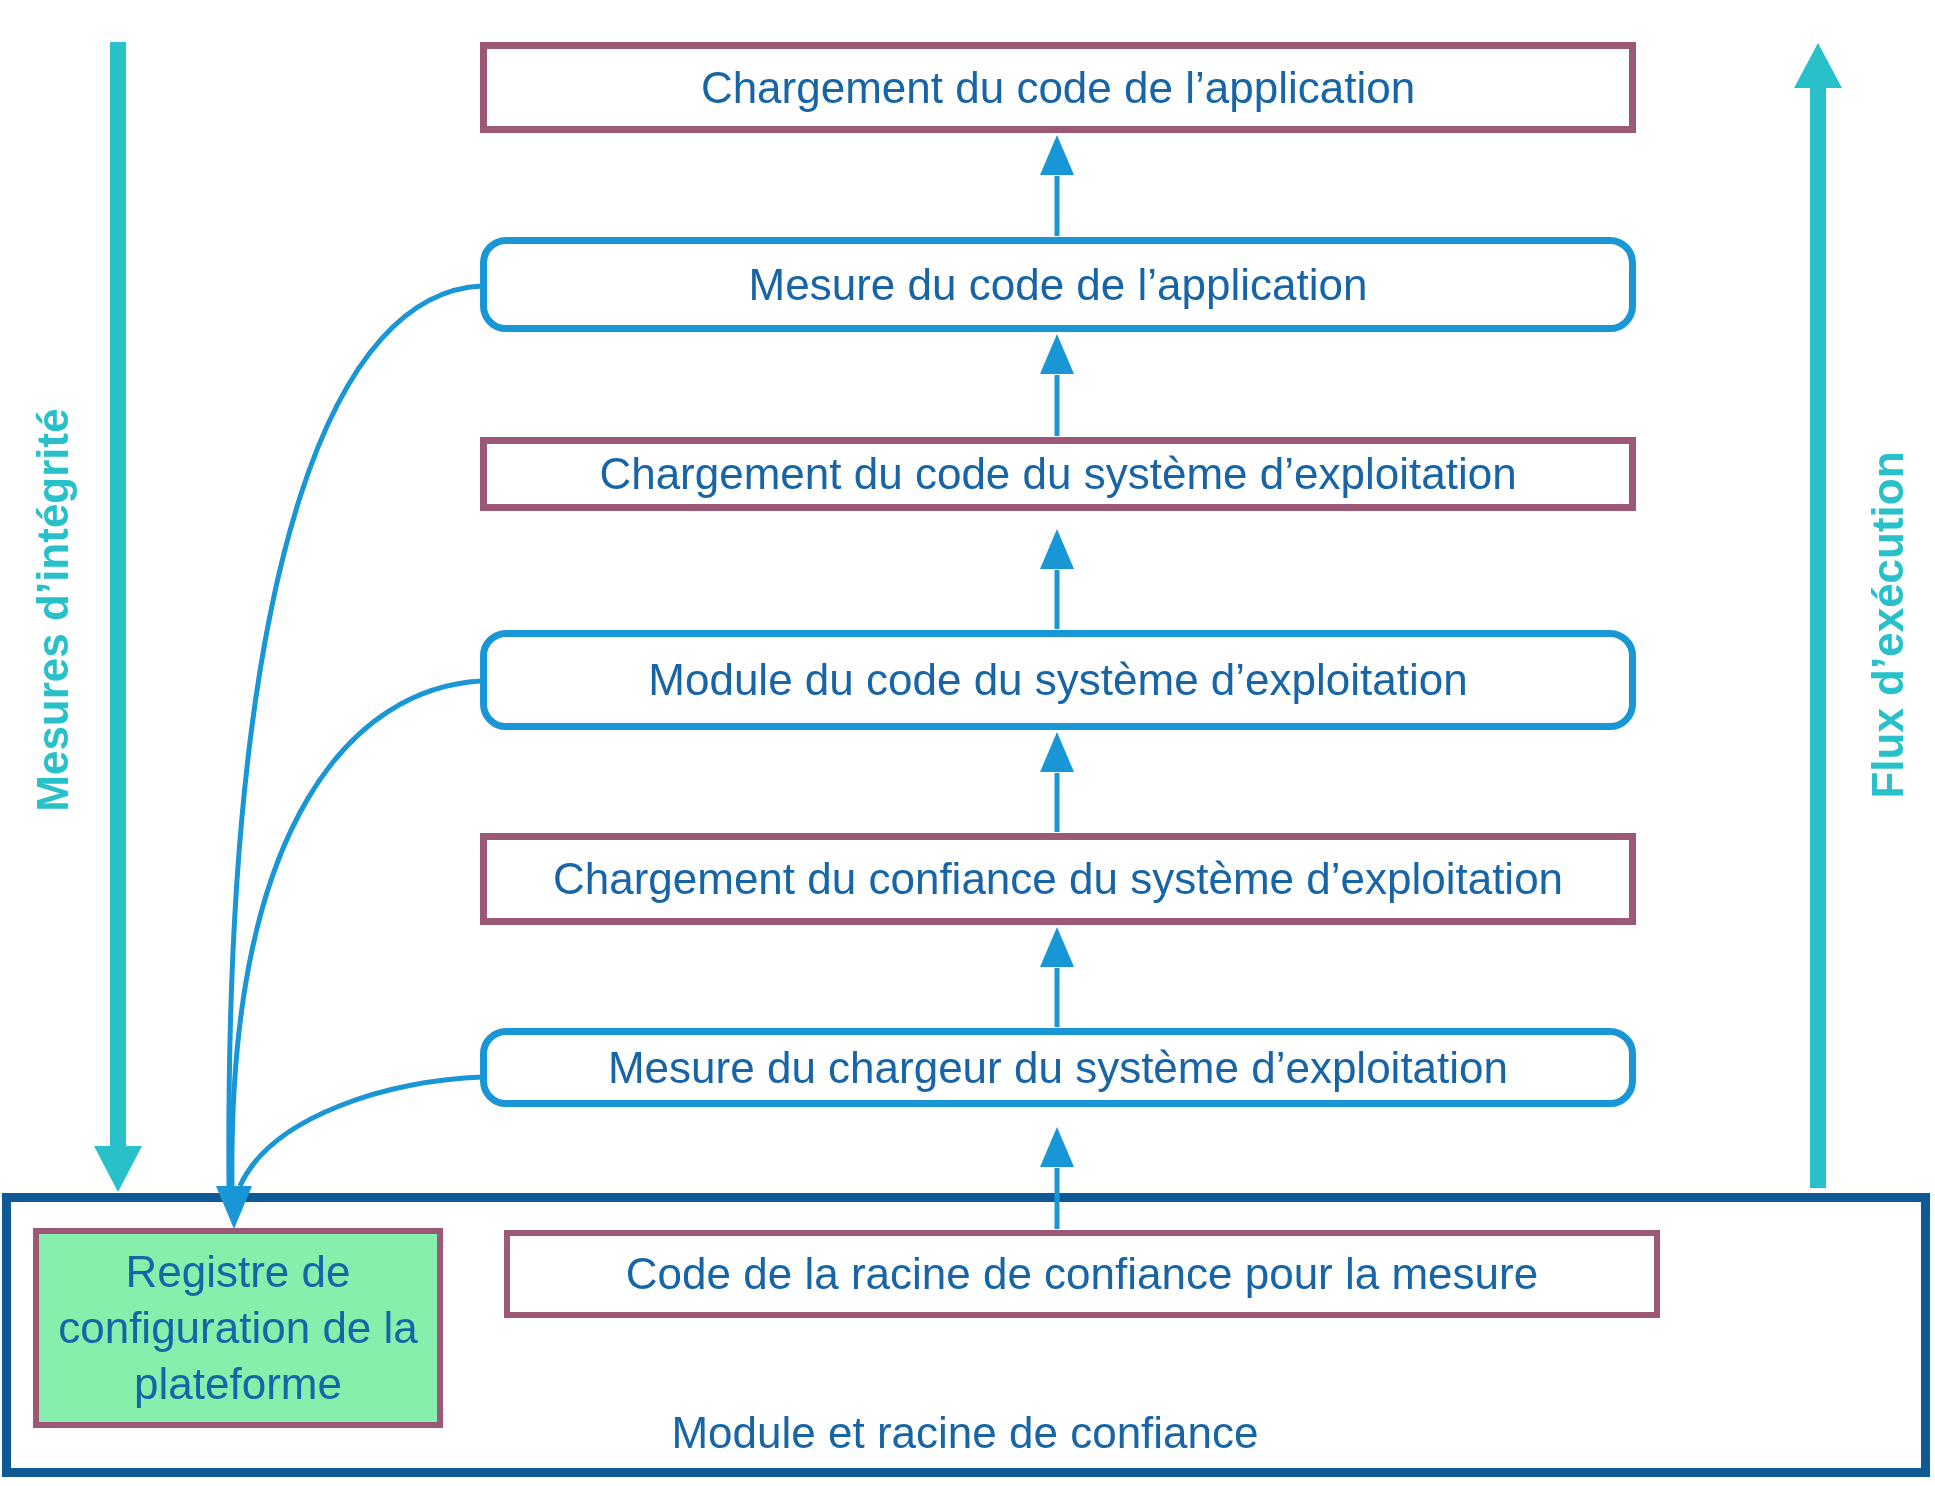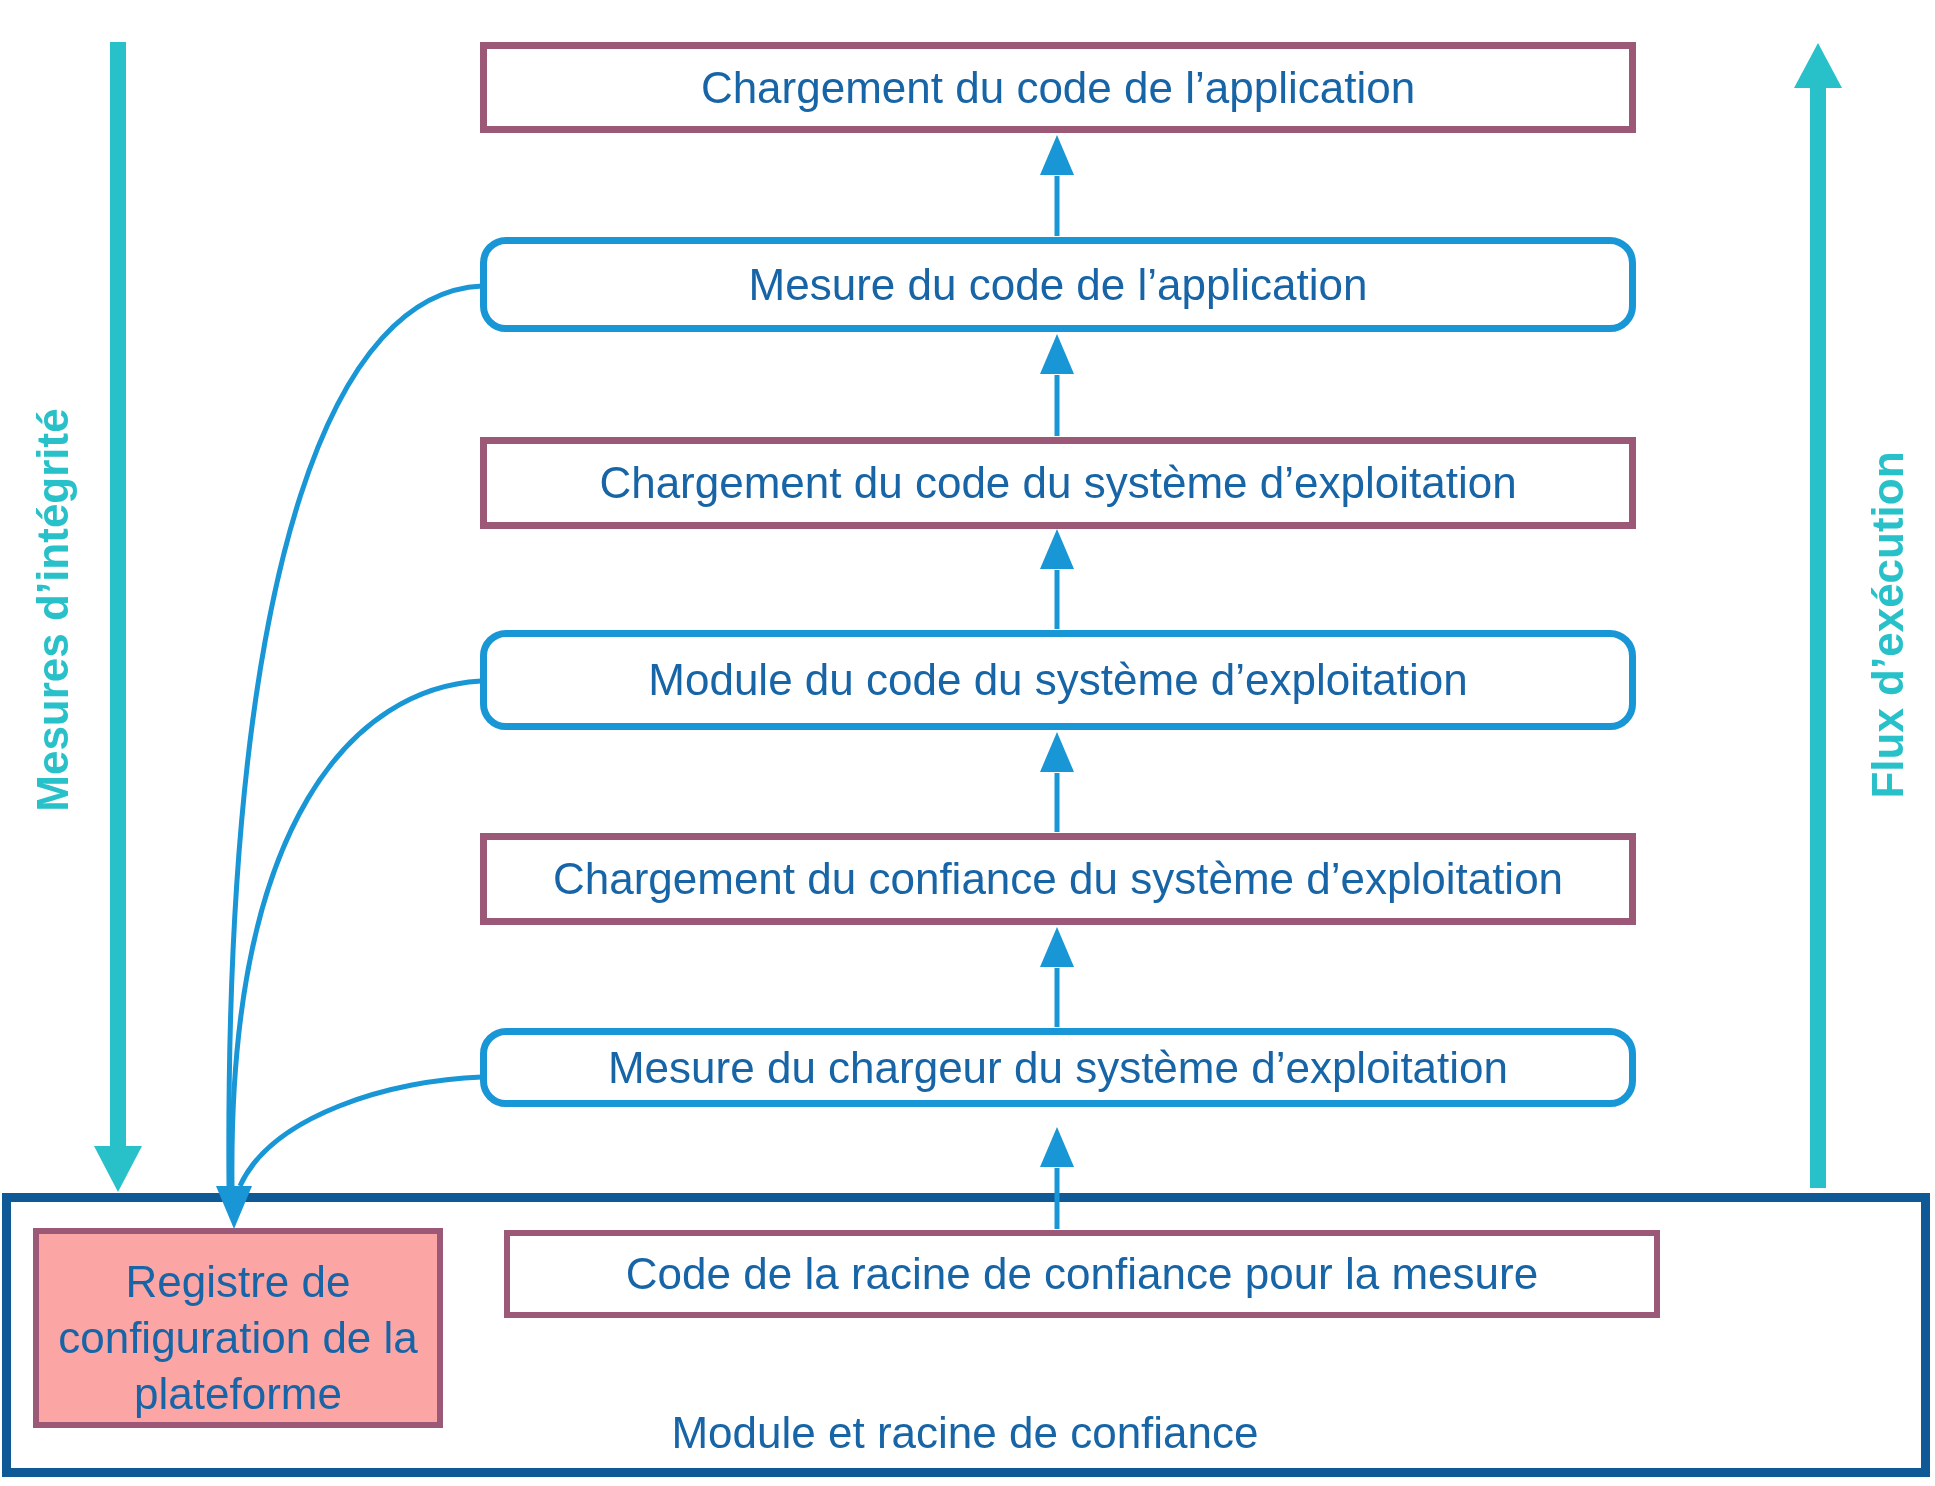--- a/index.html
+++ b/index.html
@@ -39,22 +39,22 @@
     background:#ffffff;
     display:flex;align-items:center;justify-content:center;
     font-size:44px;color:#1765a6;
     z-index:2;
   }
   .pcr-box{
     position:absolute;
     left:33px;top:1228px;width:410px;height:200px;
     box-sizing:border-box;
     border:6px solid #9c5977;
-    background:#fca5a5;
-    display:flex;align-items:flex-end;justify-content:center;
+    background:#86efac;
+    display:flex;align-items:center;justify-content:center;
     text-align:center;
     font-size:44px;line-height:56px;color:#1765a6;
     z-index:2;
   }
   .pcr-box span{display:block;width:372px;}
   .container-label{
     position:absolute;
     left:0;top:1408px;width:1930px;
     text-align:center;
     font-size:44px;color:#1765a6;
@@ -89,21 +89,21 @@
   <div class="trust-container"></div>
 
   <div class="box load" style="top:42px;height:91px">
     <span>Chargement du code de l’application</span>
   </div>
 
   <div class="box measure" style="top:237px;height:95px">
     <span>Mesure du code de l’application</span>
   </div>
 
-  <div class="box load" style="top:437px;height:92px">
+  <div class="box load" style="top:437px;height:74px">
     <span>Chargement du code du système d’exploitation</span>
   </div>
 
   <div class="box measure" style="top:630px;height:100px">
     <span>Module du code du système d’exploitation</span>
   </div>
 
   <div class="box load" style="top:833px;height:92px">
     <span>Chargement du confiance du système d’exploitation</span>
   </div>

